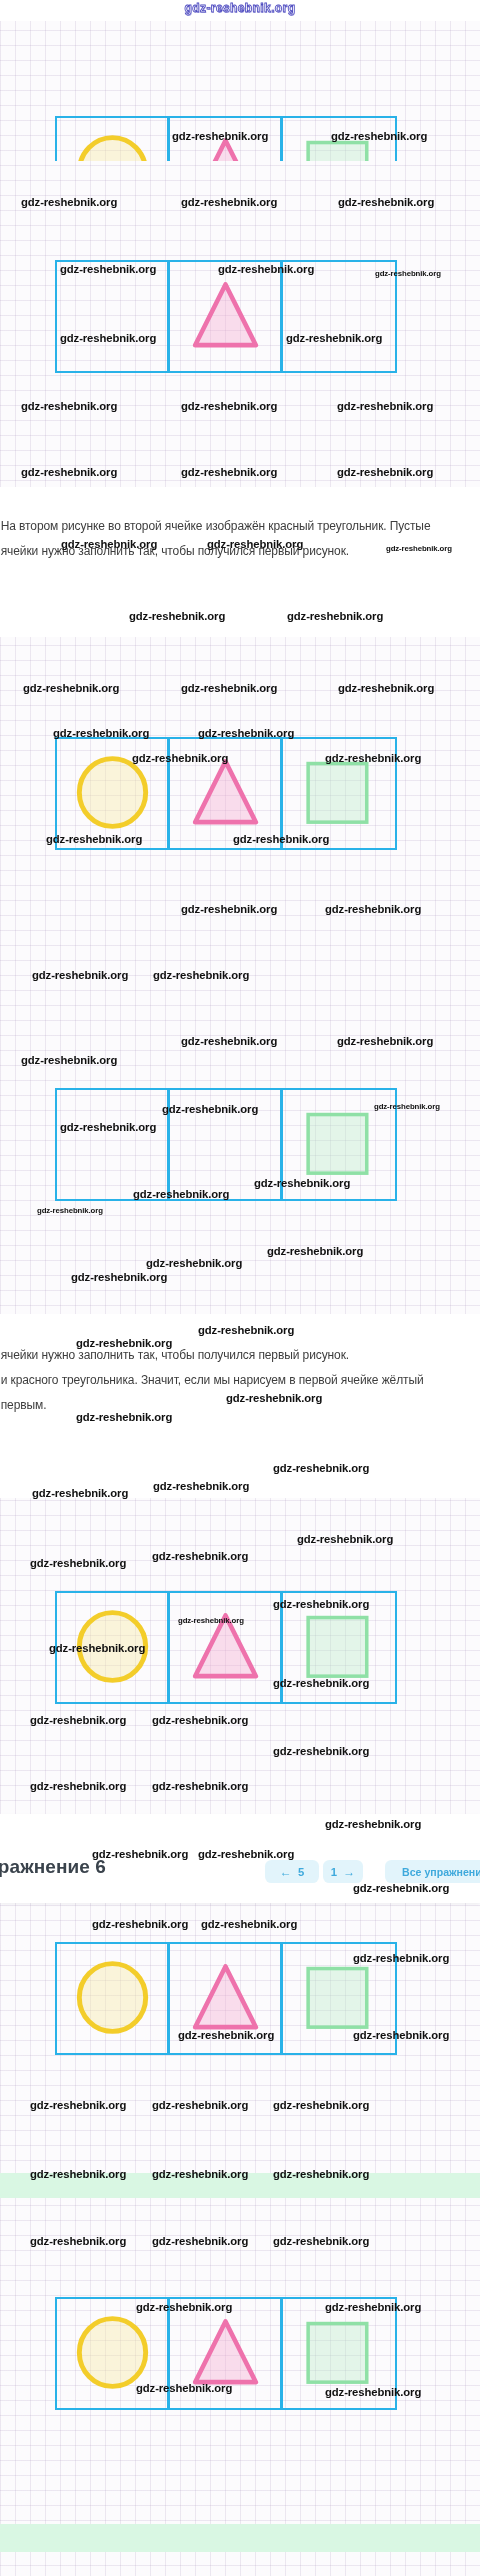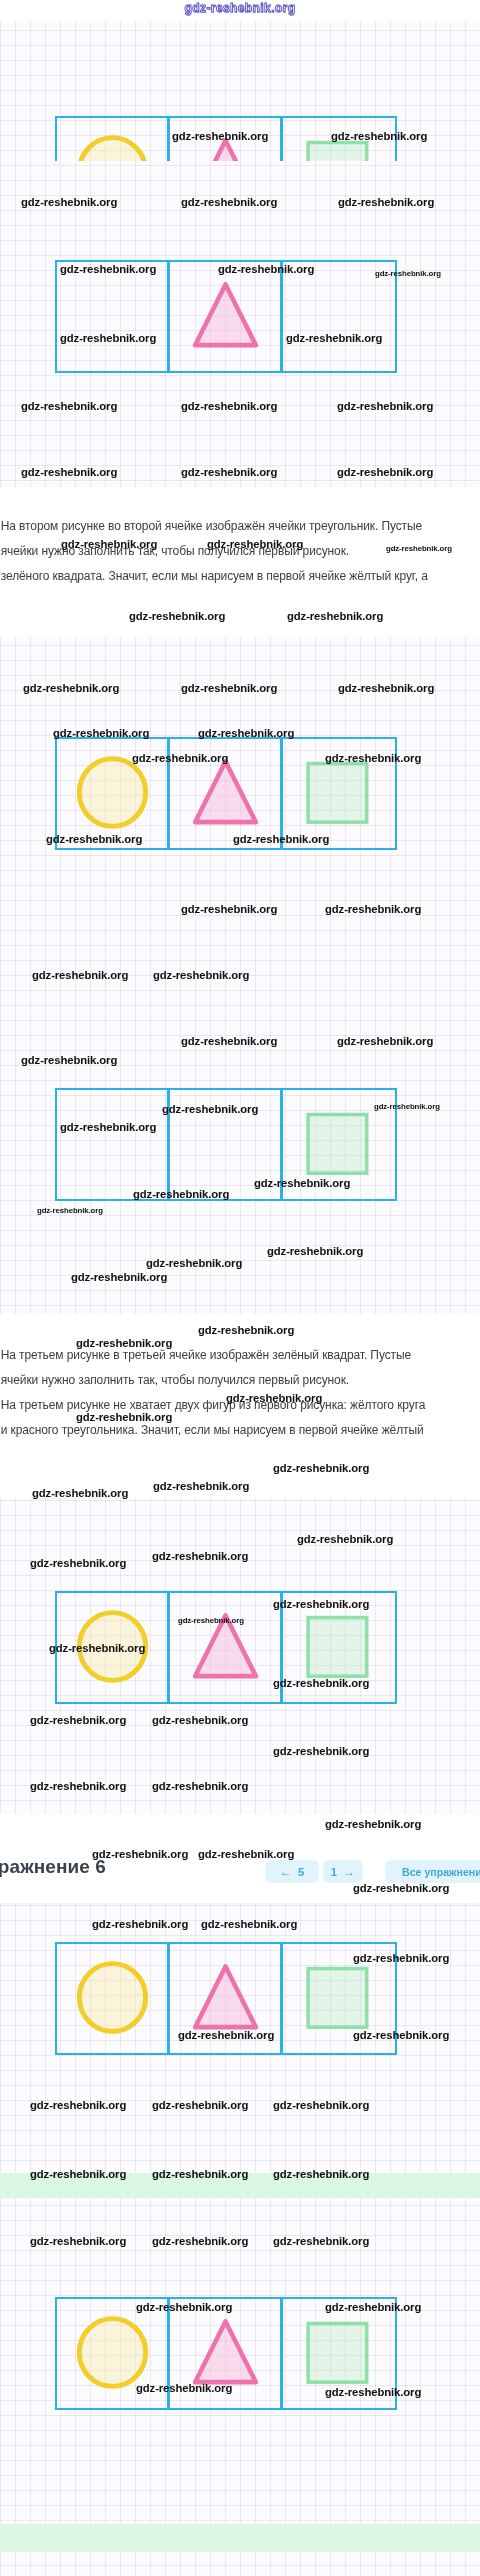--- a/index.html
+++ b/index.html
@@ -140,29 +140,27 @@
         <svg viewBox="0 0 160 160" class="shape-svg" style="left: 112px;">
           <polygon points="80,36 123,122 37,122" stroke-linejoin="round" fill="rgba(244,170,208,0.38)" stroke="#ee72ac" stroke-width="6.5"></polygon>
         </svg>
         <svg viewBox="0 0 160 160" class="shape-svg" style="left: 225px;">
           <rect x="37" y="39" width="83" height="83" fill="rgba(180,235,195,0.35)" stroke="#8fe0a6" stroke-width="5"></rect>
         </svg>
       </div>
     </div>
 
   <div class="para" id="para-1" style="top:514px">
-      <div class="pline">На втором рисунке во второй ячейке изображён ячейки треугольник. Пустые</div>
+      <div class="pline">На втором рисунке во второй ячейке изображён красный треугольник. Пустые</div>
       <div class="pline">ячейки нужно заполнить так, чтобы получился первый рисунок.</div>
-      <div class="pline">зелёного квадрата. Значит, если мы нарисуем в первой ячейке жёлтый круг, а</div>
     </div>
   <div class="para" id="para-2" style="top:1343px">
-      <div class="pline">На третьем рисунке в третьей ячейке изображён зелёный квадрат. Пустые</div>
       <div class="pline">ячейки нужно заполнить так, чтобы получился первый рисунок.</div>
-      <div class="pline">На третьем рисунке не хватает двух фигур из первого рисунка: жёлтого круга</div>
       <div class="pline">и красного треугольника. Значит, если мы нарисуем в первой ячейке жёлтый</div>
+      <div class="pline">первым.</div>
     </div>
 
   <div class="hdr-title">Упражнение 6</div>
   <button class="nav-btn" id="btn-prev" style="left: 265px; width: 54px; background: rgb(226, 244, 251); color: rgb(63, 169, 220);">
     <span class="arr">←</span>
     <span>5</span>
   </button>
   <button class="nav-btn" id="btn-next" style="left: 323px; width: 40px; background: rgb(226, 244, 251); color: rgb(63, 169, 220);">
     <span>1</span>
     <span class="arr">→</span>

